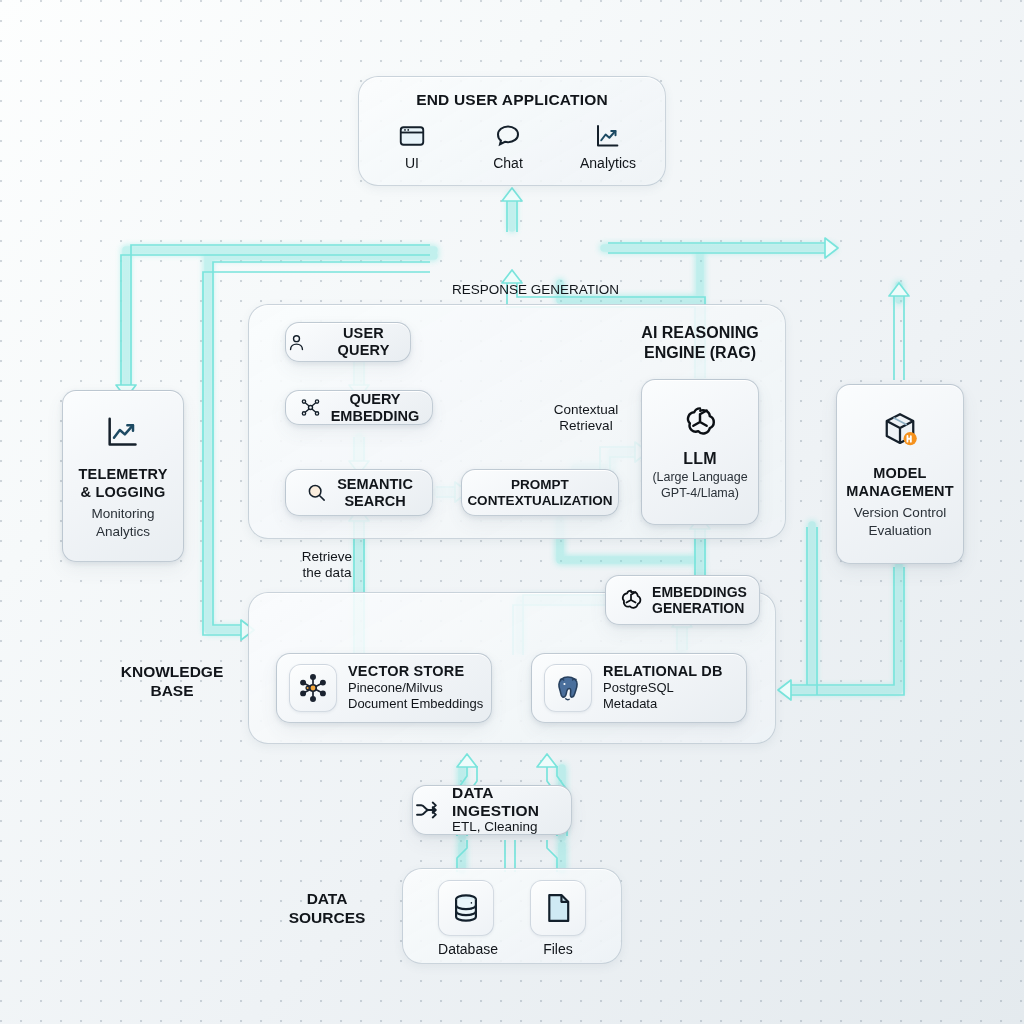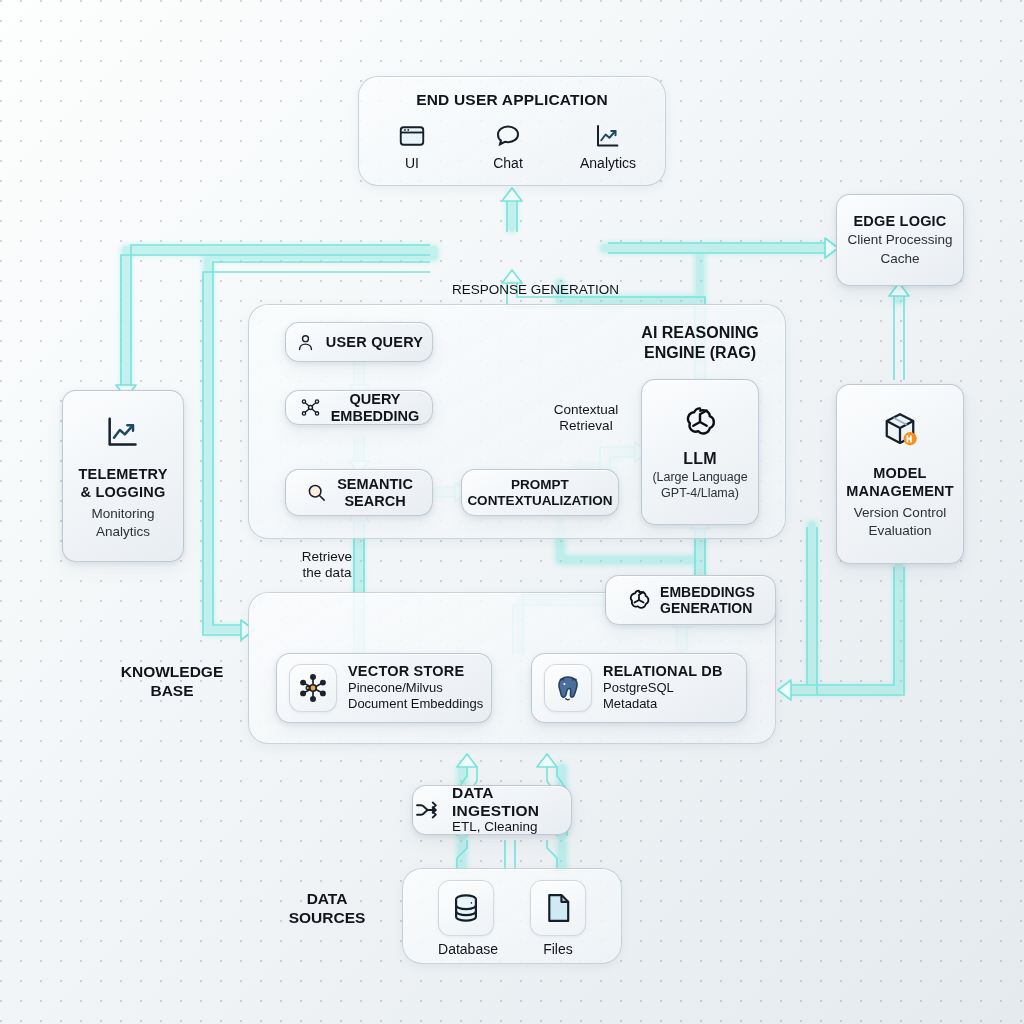--- a/index.html
+++ b/index.html
@@ -191,25 +191,20 @@
           </svg>
         </span>
         <div style="font-size:14px;margin-top:4px;">Analytics</div>
       </div>
     </div>
   </div>
 
 
   <div class="flab" style="left:452px;top:282px;width:320px;font-size:13.5px;text-align:left;">RESPONSE GENERATION</div>
 
-  <div class="node" style="left:836px;top:194px;width:128px;height:92px;flex-direction:column;gap:3px;">
-    <div class="ttl" style="font-size:14.5px;">EDGE LOGIC</div>
-    <div class="sub" style="font-size:13.5px;">Client Processing</div>
-    <div class="sub" style="font-size:13.5px;">Cache</div>
-  </div>
 
   <div class="node" style="left:62px;top:390px;width:122px;height:172px;flex-direction:column;gap:2px;padding:0 6px;">
     <span style="margin-bottom:12px;">
       <svg width="40" height="40" viewBox="0 0 24 24" fill="none" stroke="#15202b" stroke-width="1.5" stroke-linecap="round" stroke-linejoin="round">
         <path d="M4 4v15.5h15.5"></path>
         <path d="M6.6 15.4l3.5-4.6 3 2.6 4.8-5.4" stroke="#1d4a63"></path>
         <path d="M14.6 8h3.4v3.3" stroke="#1d4a63"></path>
       </svg>
     </span>
     <div class="ttl" style="font-size:14.5px;">TELEMETRY</div>
@@ -234,21 +229,21 @@
     <div class="sub" style="font-size:13.5px;">Evaluation</div>
   </div>
 
   <div class="panel" style="left:248px;top:304px;width:538px;height:235px;"></div>
 
   <div style="position:absolute;left:620px;top:323px;width:160px;text-align:center;font-weight:bold;font-size:16px;line-height:1.22;">
     <div>AI REASONING</div>
     <div>ENGINE (RAG)</div>
   </div>
 
-  <div class="node" style="left:285px;top:322px;width:148px;height:40px;gap:10px;">
+  <div class="node" style="left:285px;top:322px;width:126px;height:40px;gap:10px;">
     <span>
       <svg width="21" height="21" viewBox="0 0 24 24" fill="none" stroke="#15202b" stroke-width="1.6" stroke-linecap="round">
         <circle cx="12" cy="7.6" r="3.4"></circle>
           <path d="M5.2 20c0-3.9 3.1-6.2 6.8-6.2s6.8 2.3 6.8 6.2"></path>
       </svg>
     </span>
     <span class="ttl" style="font-size:14.5px;">USER QUERY</span>
   </div>
 
   <div class="node" style="left:285px;top:390px;width:148px;height:35px;gap:9px;">
@@ -310,21 +305,21 @@
   <div class="flab bold" style="left:92px;top:663px;width:160px;font-size:15.5px;">
     <div>KNOWLEDGE</div>
     <div>BASE</div>
   </div>
 
   <div class="flab" style="left:288px;top:549px;width:78px;font-size:13.5px;">
     <div>Retrieve</div>
     <div>the data</div>
   </div>
 
-  <div class="node" style="left:605px;top:575px;width:171px;height:50px;gap:8px;">
+  <div class="node" style="left:605px;top:575px;width:155px;height:50px;gap:8px;">
     <span>
       <svg width="26" height="26" viewBox="0 0 24 24" fill="none" stroke="#0b0f14" stroke-width="1.6" stroke-linejoin="round" stroke-linecap="round">
         <path d="M12 3.4c-1.7 0-3.1 1-3.7 2.5-1.6.1-3 1.1-3.6 2.6-.6 1.5-.2 3.2.9 4.3-.5 1.5-.1 3.2 1.1 4.3 1.2 1.1 2.9 1.3 4.3.7 1 1.2 2.6 1.7 4.1 1.3 1.6-.4 2.8-1.7 3.1-3.3 1.5-.6 2.5-2 2.5-3.7 0-1.7-1-3.2-2.5-3.8-.1-1.6-1.2-3-2.8-3.5-.5-.2-1-.3-1.5-.3-.6 0-1.2.1-1.7.4"></path>
         <path d="M12 7.1v4.9l4.2 2.4M12 12l-4.2 2.4M12 12V7.1l4.2-2.4"></path>
       </svg>
     </span>
     <span style="font-size:14px;font-weight:bold;line-height:1.16;">
       <span style="display:block;">EMBEDDINGS</span>
       <span style="display:block;">GENERATION</span>
     </span>

